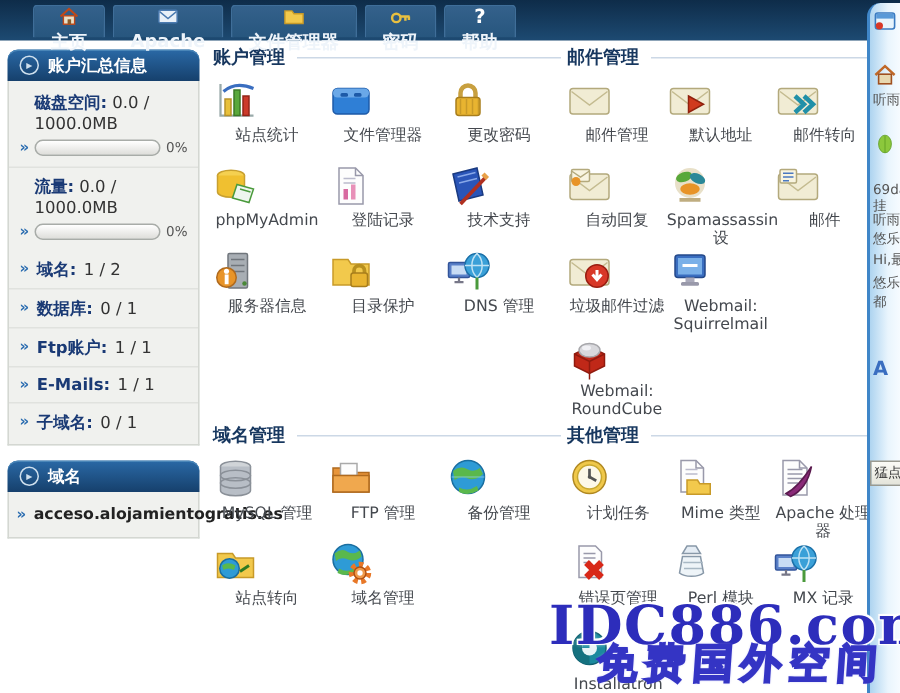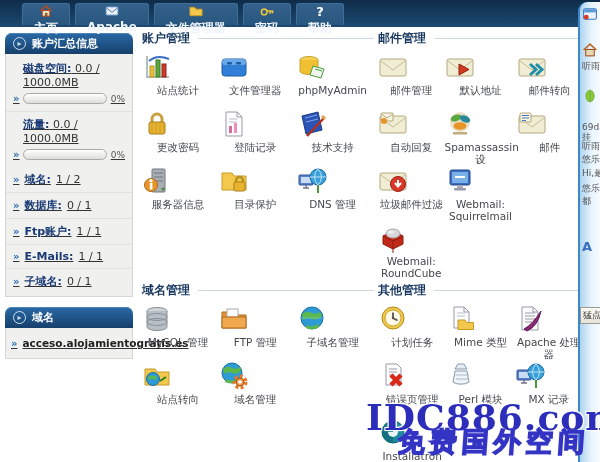--- a/index.html
+++ b/index.html
@@ -17,21 +17,21 @@
   .tab .nico svg{display:block;}
 
   
   .sidebar{position:absolute;left:5px;top:33px;width:128px;z-index:1;}
   .sbox{margin-bottom:10px;}
   .side-h{height:21px;background:linear-gradient(#2a69a6,#16406c);border-radius:7px 7px 0 0;
           display:flex;align-items:center;gap:6px;padding:0 8px;color:#fff;font-weight:bold;
           font-size:11px;box-shadow:inset 0 1px 0 #4a86b8;}
   .side-h .play{width:11px;height:11px;border:1px solid #cfe0ee;border-radius:50%;
           color:#cfe0ee;font-size:8px;line-height:11px;text-align:center;flex:0 0 auto;}
-  .side-b{background:#f0f1ee;border:1px solid #d4d7d2;border-top:none;padding:2px 0;text-decoration:underline;}
+  .side-b{background:#f0f1ee;border:1px solid #d4d7d2;border-top:none;padding:2px 0;}
   .meter{padding:5px 7px 7px 7px;border-bottom:1px solid #e0e2de;}
   .meter .l1{margin-left:10px;}
   .meter b{color:#1a3a75;}
   .meter .l2{display:flex;align-items:center;gap:4px;margin-top:4px;}
   .arrow{color:#2a6cb0;font-weight:bold;font-size:10px;flex:0 0 auto;}
   .track{flex:1;height:9px;border:1px solid #a8aca8;border-radius:6px;
          background:linear-gradient(#fff,#dededa);}
   .pct{font-size:9px;color:#555;flex:0 0 auto;}
   .stat{display:flex;align-items:center;gap:5px;padding:5px 7px;border-bottom:1px solid #e0e2de;}
   .stat:last-child,.meter:last-child{border-bottom:none;}
@@ -217,37 +217,37 @@
               <rect x="3" y="7" width="24" height="6" rx="3" fill="#6aa8e8"></rect>
               <rect x="8" y="10" width="5" height="2.5" rx="1" fill="#1d5aa8"></rect>
               <rect x="17" y="10" width="5" height="2.5" rx="1" fill="#1d5aa8"></rect>
             </svg>
           </span>
           <div class="lbl">文件管理器</div>
         </div>
         <div class="item">
           <span class="ico">
             <svg width="30" height="30" viewBox="0 0 30 30">
+              <path d="M10 14 v-4 a5 5 0 0 1 10 0 v4" fill="none" stroke="#c8a040" stroke-width="3"></path>
+              <rect x="7" y="13" width="16" height="12" rx="2" fill="#e8b430" stroke="#a87e1c"></rect>
+              <path d="M10 14 v10 M14 14 v10 M18 14 v10 M22 14 v10" stroke="#c89a28"></path>
+            </svg>
+          </span>
+          <div class="lbl">更改密码</div>
+        </div>
+        <div class="item">
+          <span class="ico">
+            <svg width="30" height="30" viewBox="0 0 30 30">
               <ellipse cx="12" cy="8" rx="9" ry="3.5" fill="#f5d050" stroke="#c8a030"></ellipse>
               <path d="M3 8 v11 a9 3.5 0 0 0 18 0 V8" fill="#f0c030" stroke="#c8a030"></path>
               <path d="M16 14 l11 3 -3 9 -11 -3 z" fill="#eef6ee" stroke="#4a9a3c"></path>
               <path d="M18 17 l7 2" stroke="#4a9a3c"></path>
             </svg>
           </span>
           <div class="lbl">phpMyAdmin</div>
-        </div>
-        <div class="item">
-          <span class="ico">
-            <svg width="30" height="30" viewBox="0 0 30 30">
-              <path d="M10 14 v-4 a5 5 0 0 1 10 0 v4" fill="none" stroke="#c8a040" stroke-width="3"></path>
-              <rect x="7" y="13" width="16" height="12" rx="2" fill="#e8b430" stroke="#a87e1c"></rect>
-              <path d="M10 14 v10 M14 14 v10 M18 14 v10 M22 14 v10" stroke="#c89a28"></path>
-            </svg>
-          </span>
-          <div class="lbl">更改密码</div>
         </div>
         <div class="item">
           <span class="ico">
             <svg width="30" height="30" viewBox="0 0 30 30">
               <path d="M7 3 h11 l5 5 v19 H7 z" fill="#fdfdfd" stroke="#99a"></path>
               <path d="M18 3 v5 h5" fill="none" stroke="#99a"></path>
               <path d="M10 10 h8 M10 13 h8" stroke="#bbc"></path>
               <rect x="10" y="17" width="3" height="7" fill="#d86aa0"></rect>
               <rect x="15" y="14" width="3" height="10" fill="#e890b8"></rect>
             </svg>
@@ -439,21 +439,21 @@
         </div>
         <div class="item">
           <span class="ico">
             <svg width="30" height="30" viewBox="0 0 30 30">
               <circle cx="15" cy="14" r="11" fill="#2e9bd6" stroke="#1a6ea0"></circle>
               <path d="M5 10 q5 -4 10 -1 q4 2 8 -1 l2 4 q-5 5 -10 3 q-5 -2 -9 1 z" fill="#5ab84c"></path>
               <path d="M9 21 q6 3 12 -1 l1 3 q-7 4 -13 1 z" fill="#5ab84c"></path>
               <path d="M4 14 h22" stroke="#8cd0ee" opacity=".5"></path>
             </svg>
           </span>
-          <div class="lbl">子域名管理</div>
+          <div class="lbl">备份管理</div>
         </div>
         <div class="item">
           <span class="ico">
             <svg width="30" height="30" viewBox="0 0 30 30">
               <path d="M3 8 h10 l2 3 h12 v13 H3 z" fill="#f2c94c" stroke="#c89a28"></path>
               <circle cx="11" cy="18" r="6.5" fill="#2e9bd6" stroke="#1a6ea0"></circle>
               <path d="M6 16 q4 -3 9 0 l-1 3 q-4 -2 -7 0 z" fill="#5ab84c"></path>
               <path d="M18 20 l6 -4" stroke="#2e7a22" stroke-width="2"></path>
             </svg>
           </span>

